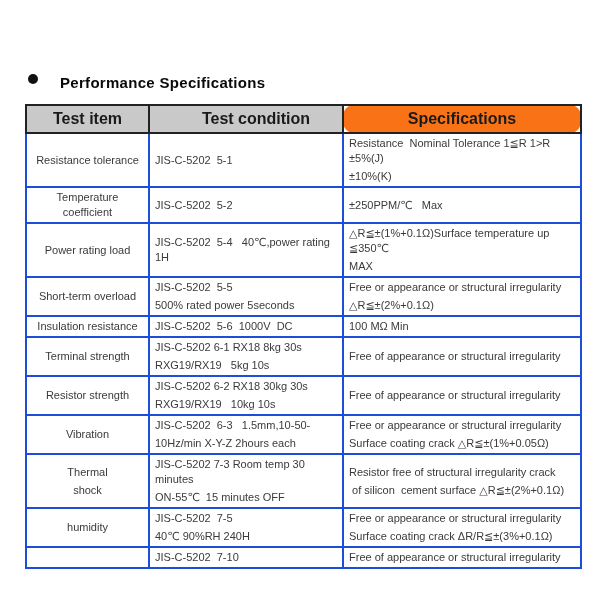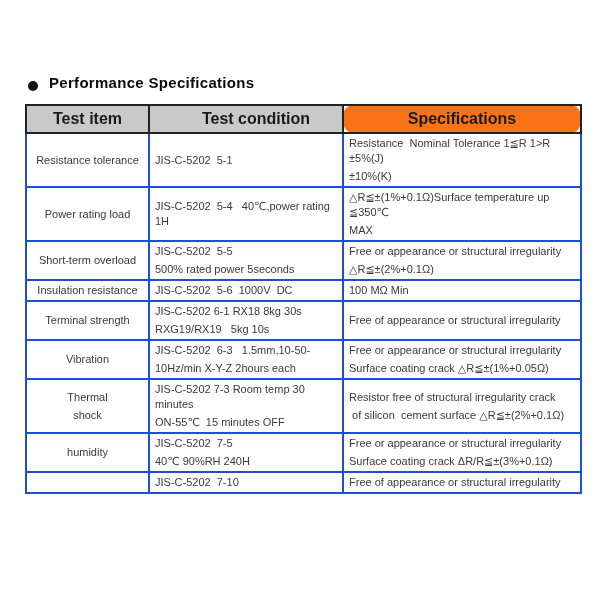--- a/index.html
+++ b/index.html
@@ -16,22 +16,22 @@
     width: 600px;
     height: 600px;
     background: #ffffff;
     overflow: hidden;
   }
   .title-row {
     position: absolute;
     left: 28px;
     top: 74px;
     display: flex;
-    align-items: flex-end;
-    gap: 11px;
+    align-items: flex-start;
+    gap: 22px;
   }
   .bullet {
     width: 10px;
     height: 10px;
     border-radius: 50%;
     background: #111;
     flex: 0 0 auto;
   }
   .title-text {
     font-size: 15px;
@@ -108,20 +108,31 @@
           <td class="cond-cell">
             <div class="cell-line">JIS-C-5202  5-1</div>
           </td>
           <td class="spec-cell">
             <div class="cell-line">Resistance  Nominal Tolerance 1≦R 1&gt;R ±5%(J)</div>
             <div class="cell-line">±10%(K)</div>
           </td>
         </tr>
         <tr>
           <td class="item-cell">
+            <div class="cell-line">Temperature coefficient</div>
+          </td>
+          <td class="cond-cell">
+            <div class="cell-line">JIS-C-5202  5-2</div>
+          </td>
+          <td class="spec-cell">
+            <div class="cell-line">±250PPM/℃   Max</div>
+          </td>
+        </tr>
+        <tr>
+          <td class="item-cell">
             <div class="cell-line">Power rating load</div>
           </td>
           <td class="cond-cell">
             <div class="cell-line">JIS-C-5202  5-4   40℃,power rating 1H</div>
           </td>
           <td class="spec-cell">
             <div class="cell-line">△R≦±(1%+0.1Ω)Surface temperature up ≦350℃</div>
             <div class="cell-line">MAX</div>
           </td>
         </tr>
@@ -156,20 +167,32 @@
           <td class="cond-cell">
             <div class="cell-line">JIS-C-5202 6-1 RX18 8kg 30s</div>
             <div class="cell-line">RXG19/RX19   5kg 10s</div>
           </td>
           <td class="spec-cell">
             <div class="cell-line">Free of appearance or structural irregularity</div>
           </td>
         </tr>
         <tr>
           <td class="item-cell">
+            <div class="cell-line">Resistor strength</div>
+          </td>
+          <td class="cond-cell">
+            <div class="cell-line">JIS-C-5202 6-2 RX18 30kg 30s</div>
+            <div class="cell-line">RXG19/RX19   10kg 10s</div>
+          </td>
+          <td class="spec-cell">
+            <div class="cell-line">Free of appearance or structural irregularity</div>
+          </td>
+        </tr>
+        <tr>
+          <td class="item-cell">
             <div class="cell-line">Vibration</div>
           </td>
           <td class="cond-cell">
             <div class="cell-line">JIS-C-5202  6-3   1.5mm,10-50-</div>
             <div class="cell-line">10Hz/min X-Y-Z 2hours each</div>
           </td>
           <td class="spec-cell">
             <div class="cell-line">Free or appearance or structural irregularity</div>
             <div class="cell-line">Surface coating crack △R≦±(1%+0.05Ω)</div>
           </td>

